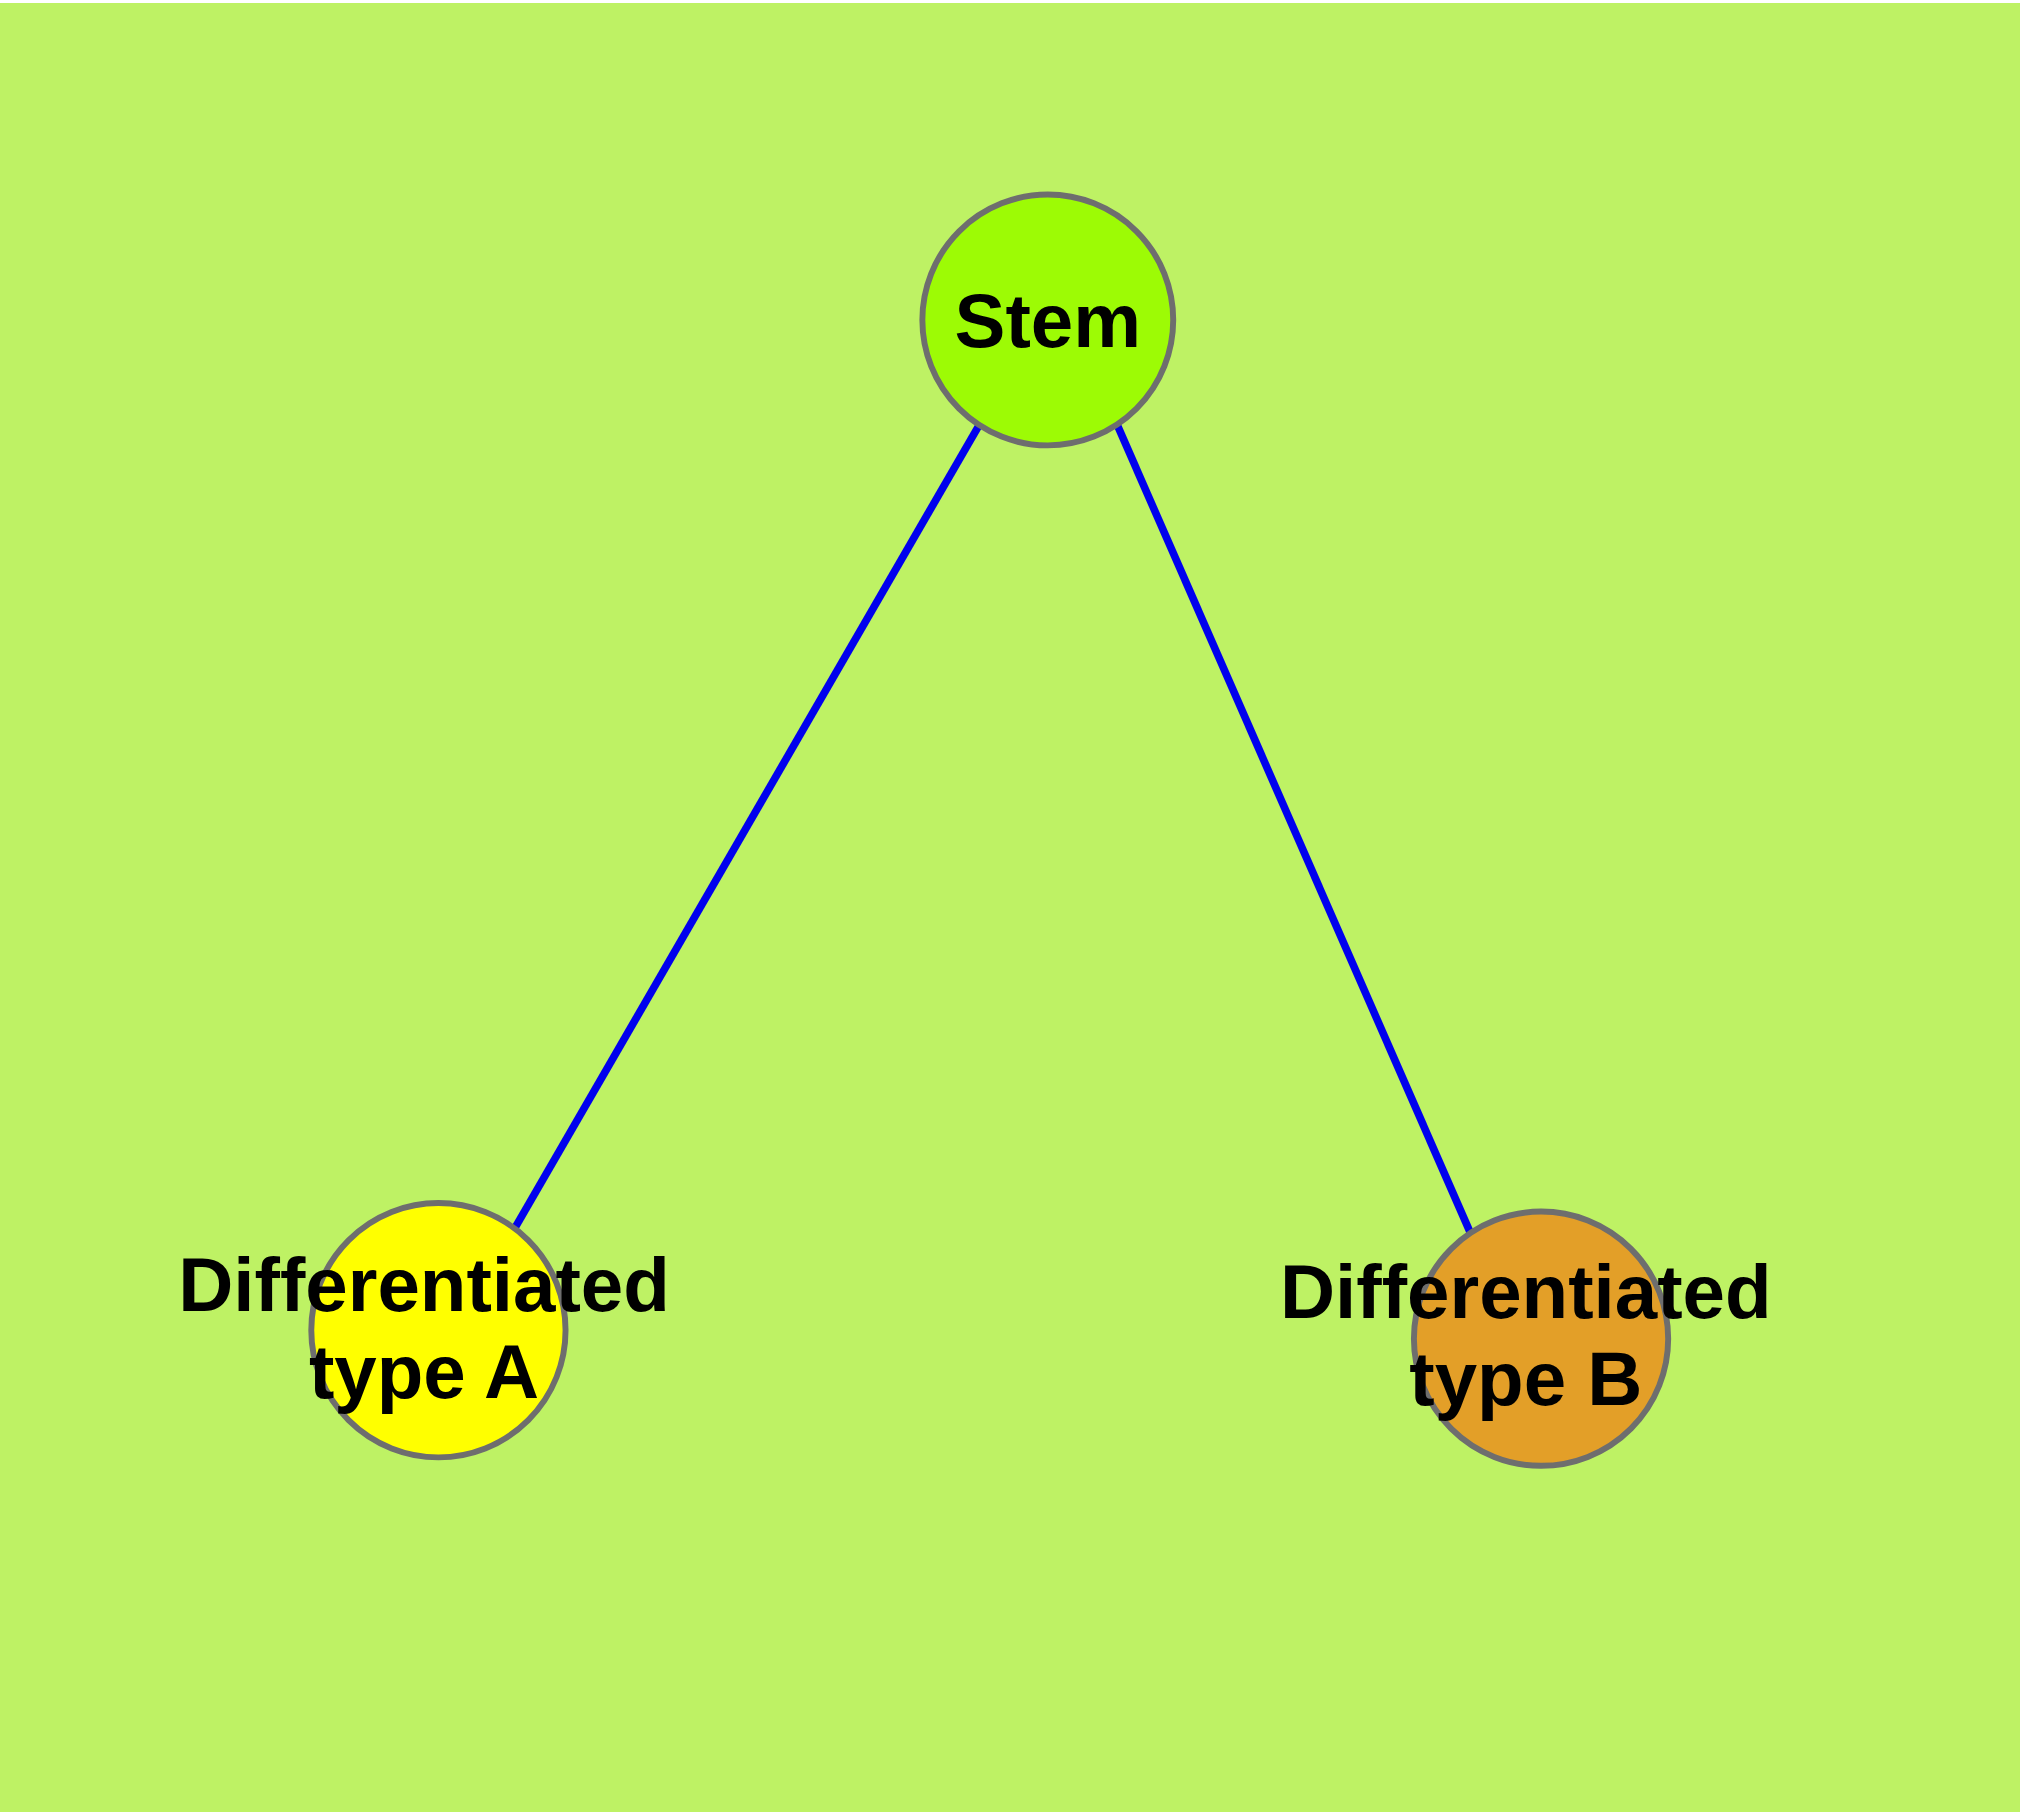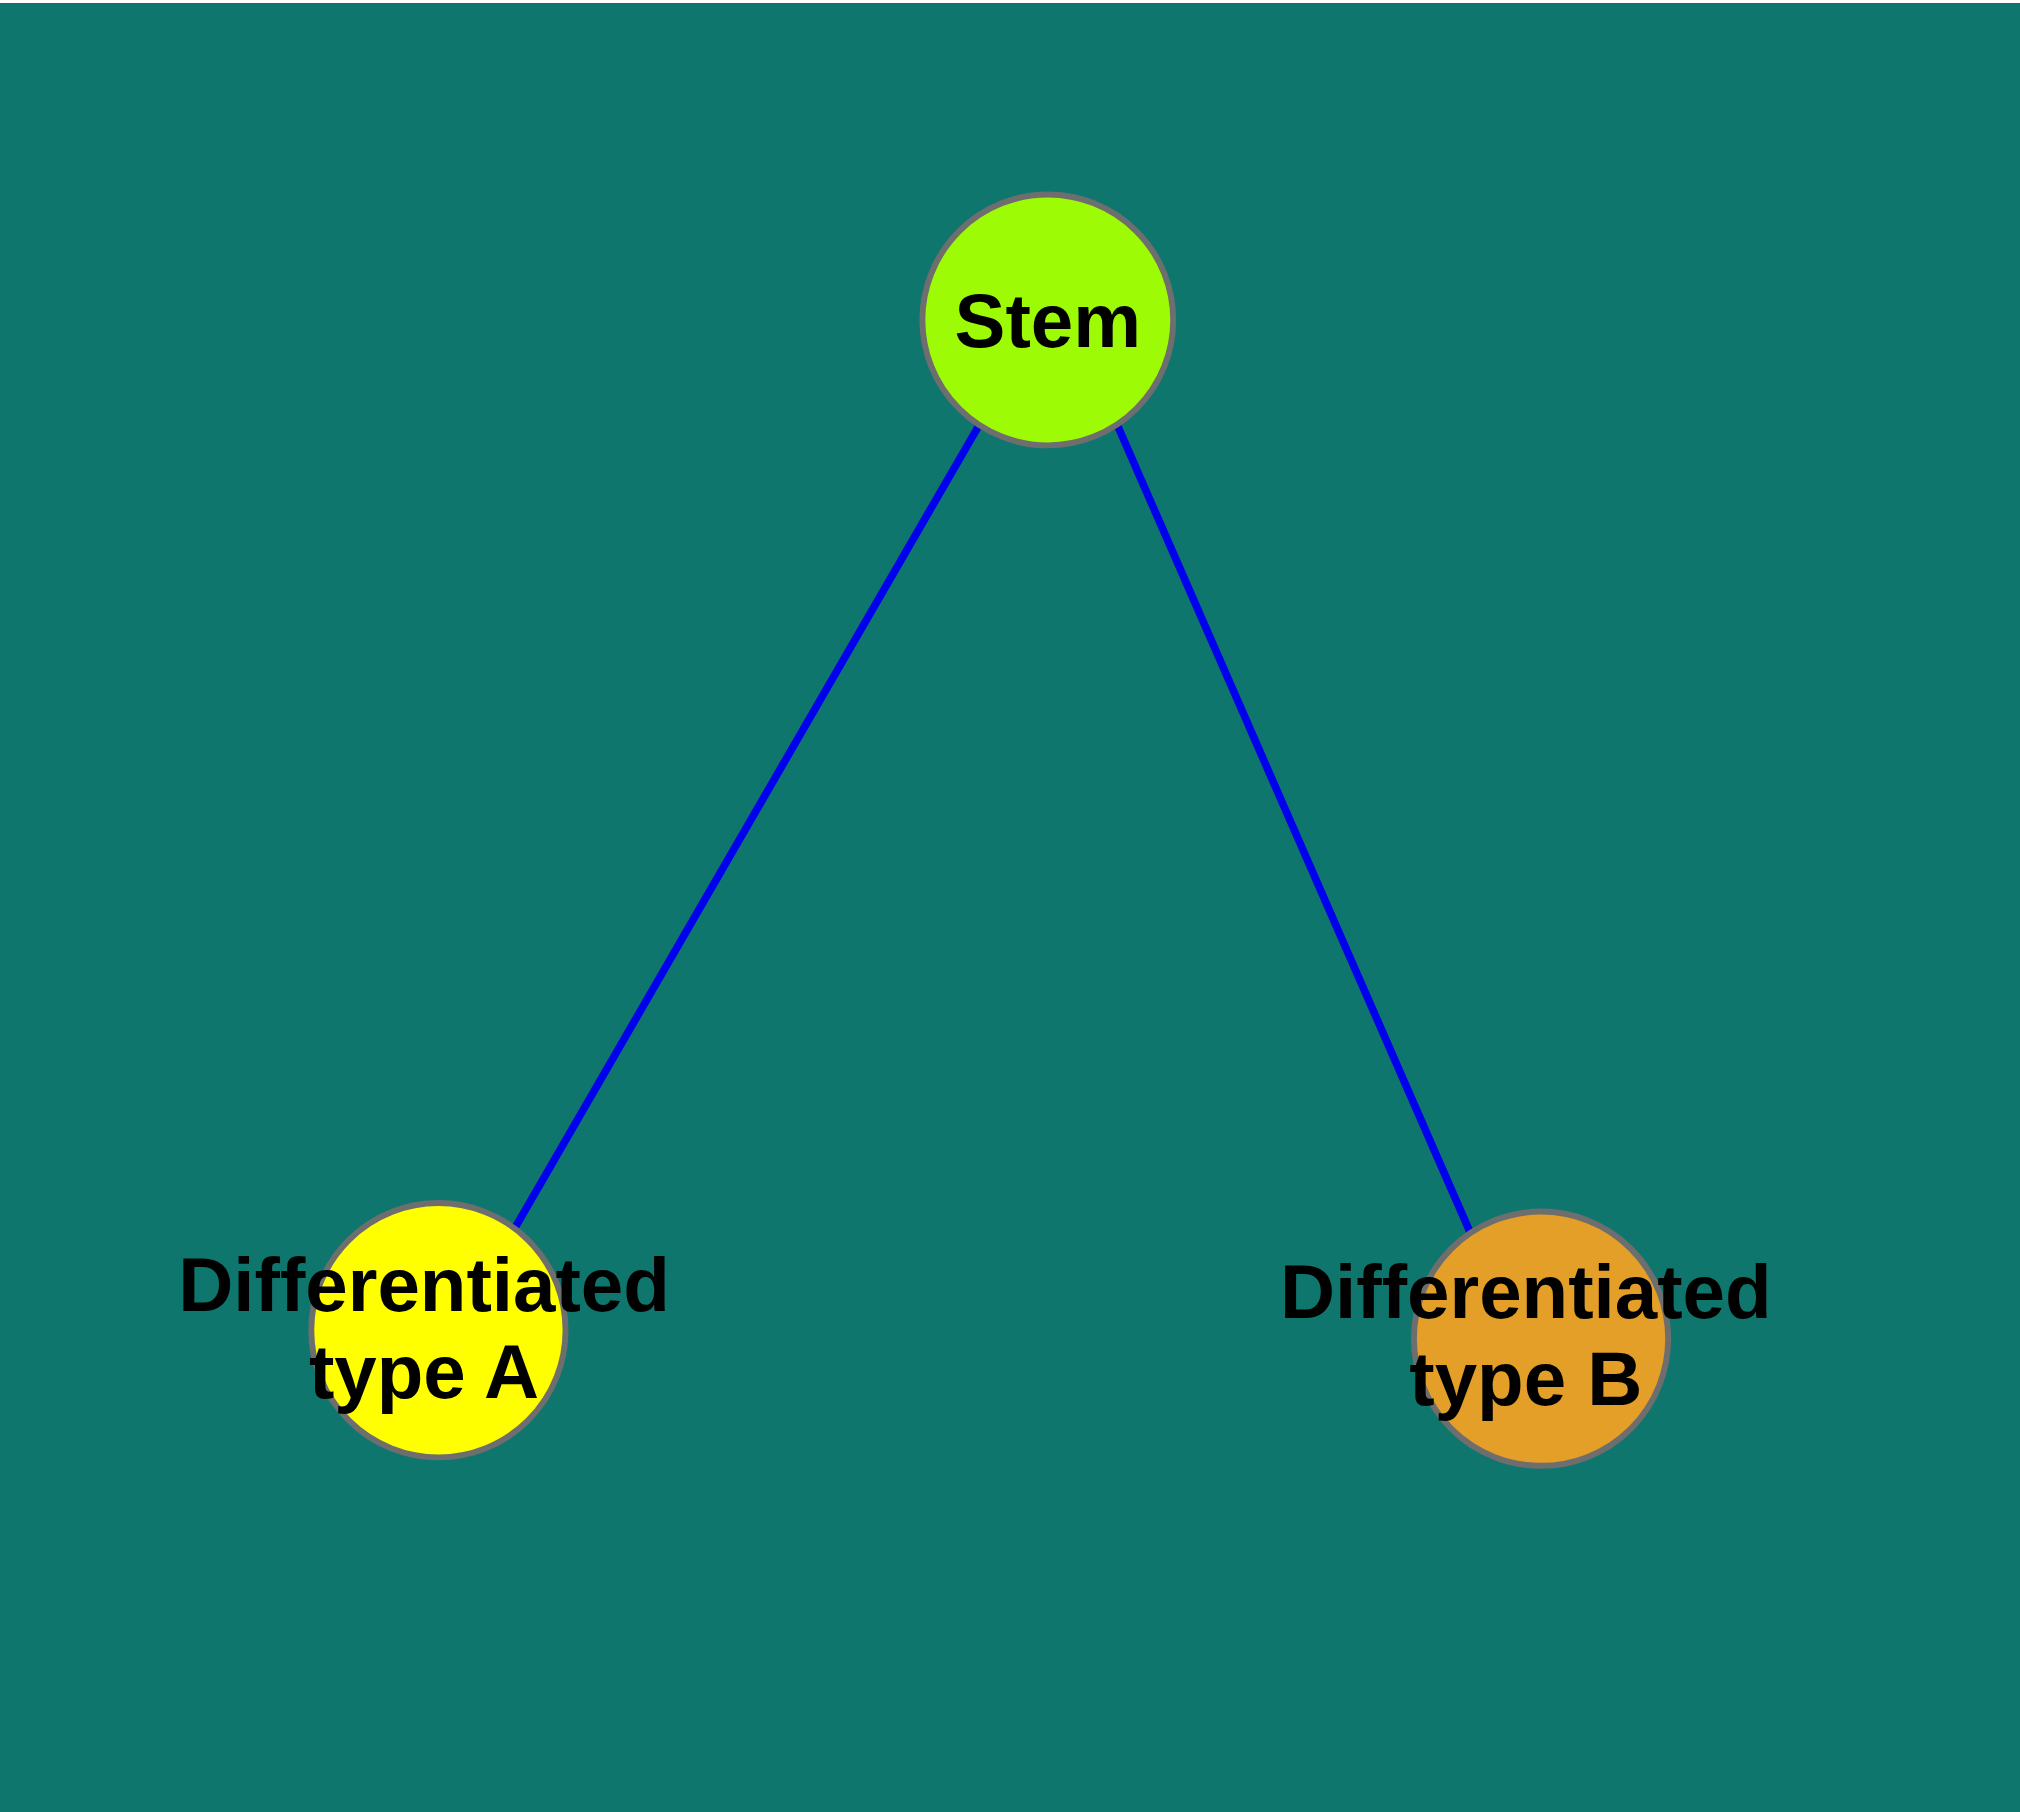--- a/index.html
+++ b/index.html
@@ -6,21 +6,21 @@
   html, body {
     margin: 0;
     padding: 0;
     background: #ffffff;
   }
   #stage {
     position: relative;
     width: 2021px;
     height: 1812px;
     overflow: hidden;
-    background: #0f766e;
+    background: #bef264;
     border-top: 3.4px solid #ffffff;
     box-sizing: border-box;
     font-family: "Liberation Sans", sans-serif;
     padding-left: 28px;
   }
   #graph-svg {
     position: absolute;
     left: 0;
     top: 0;
     width: 2021px;

